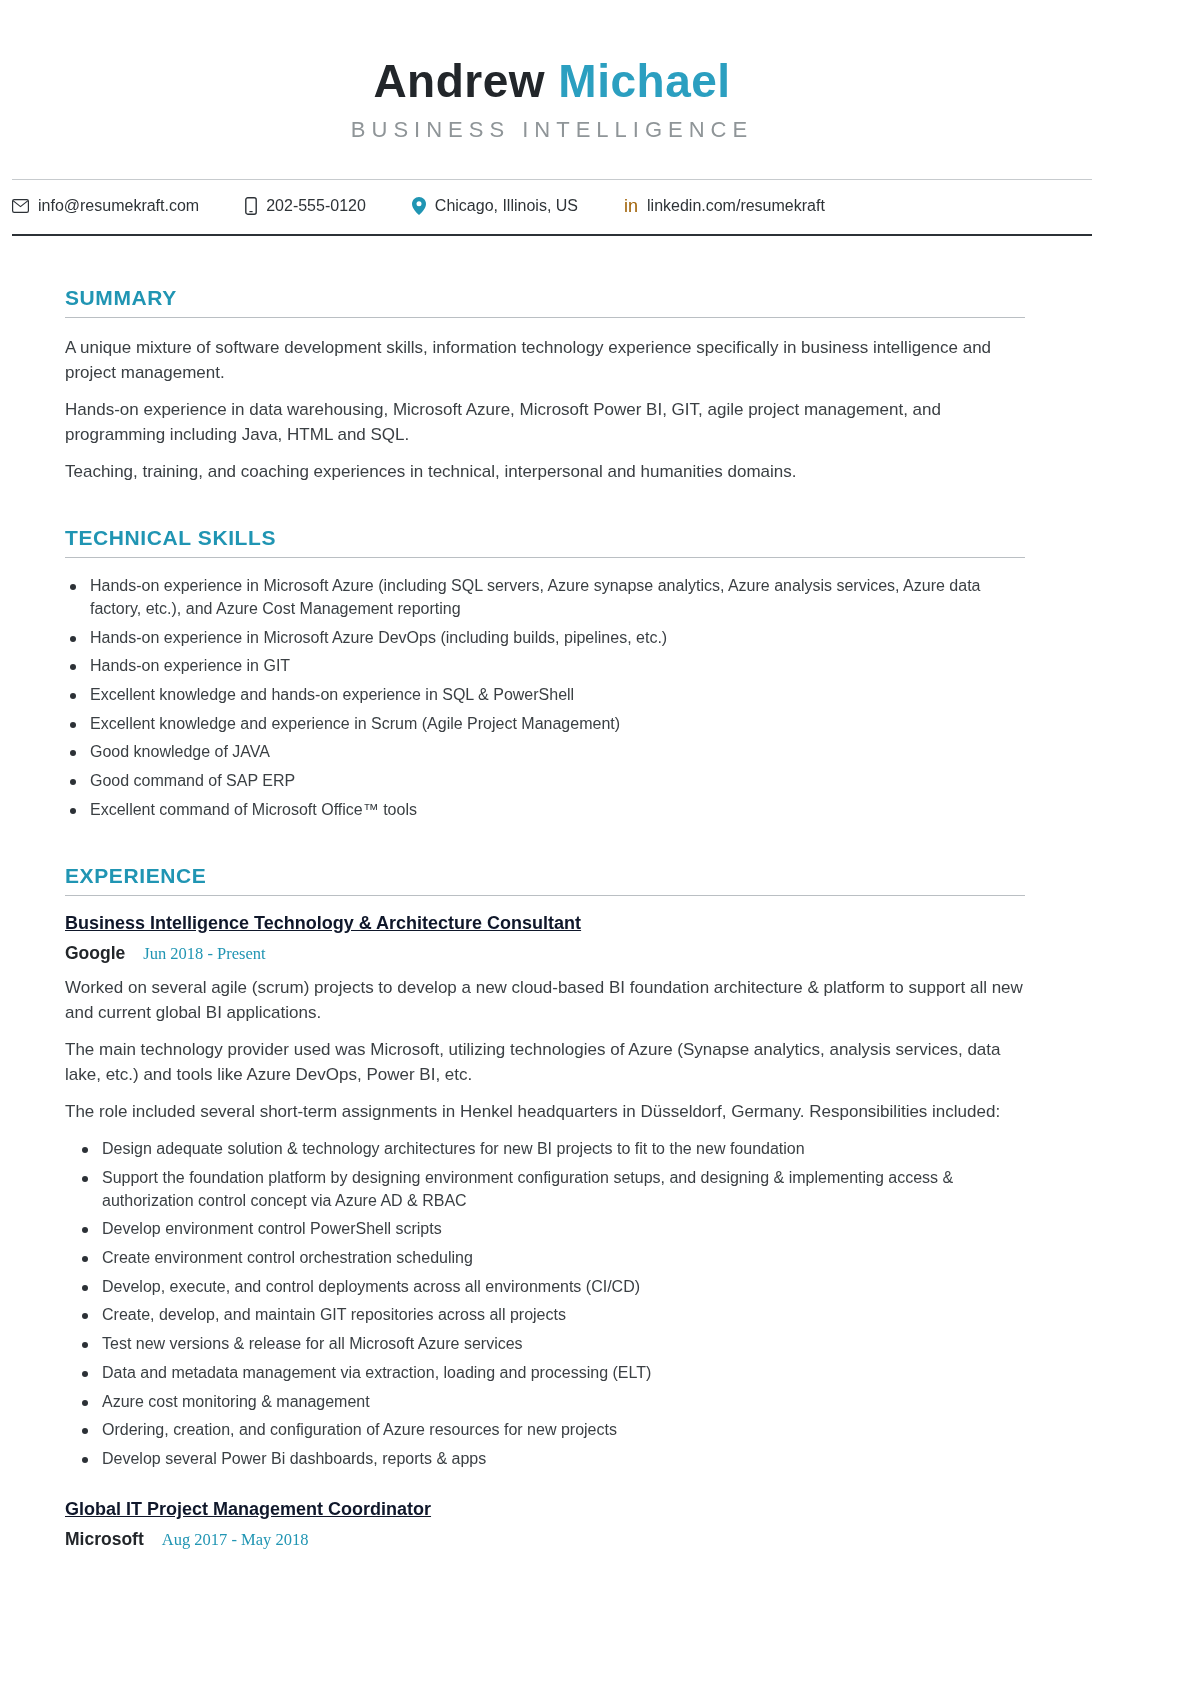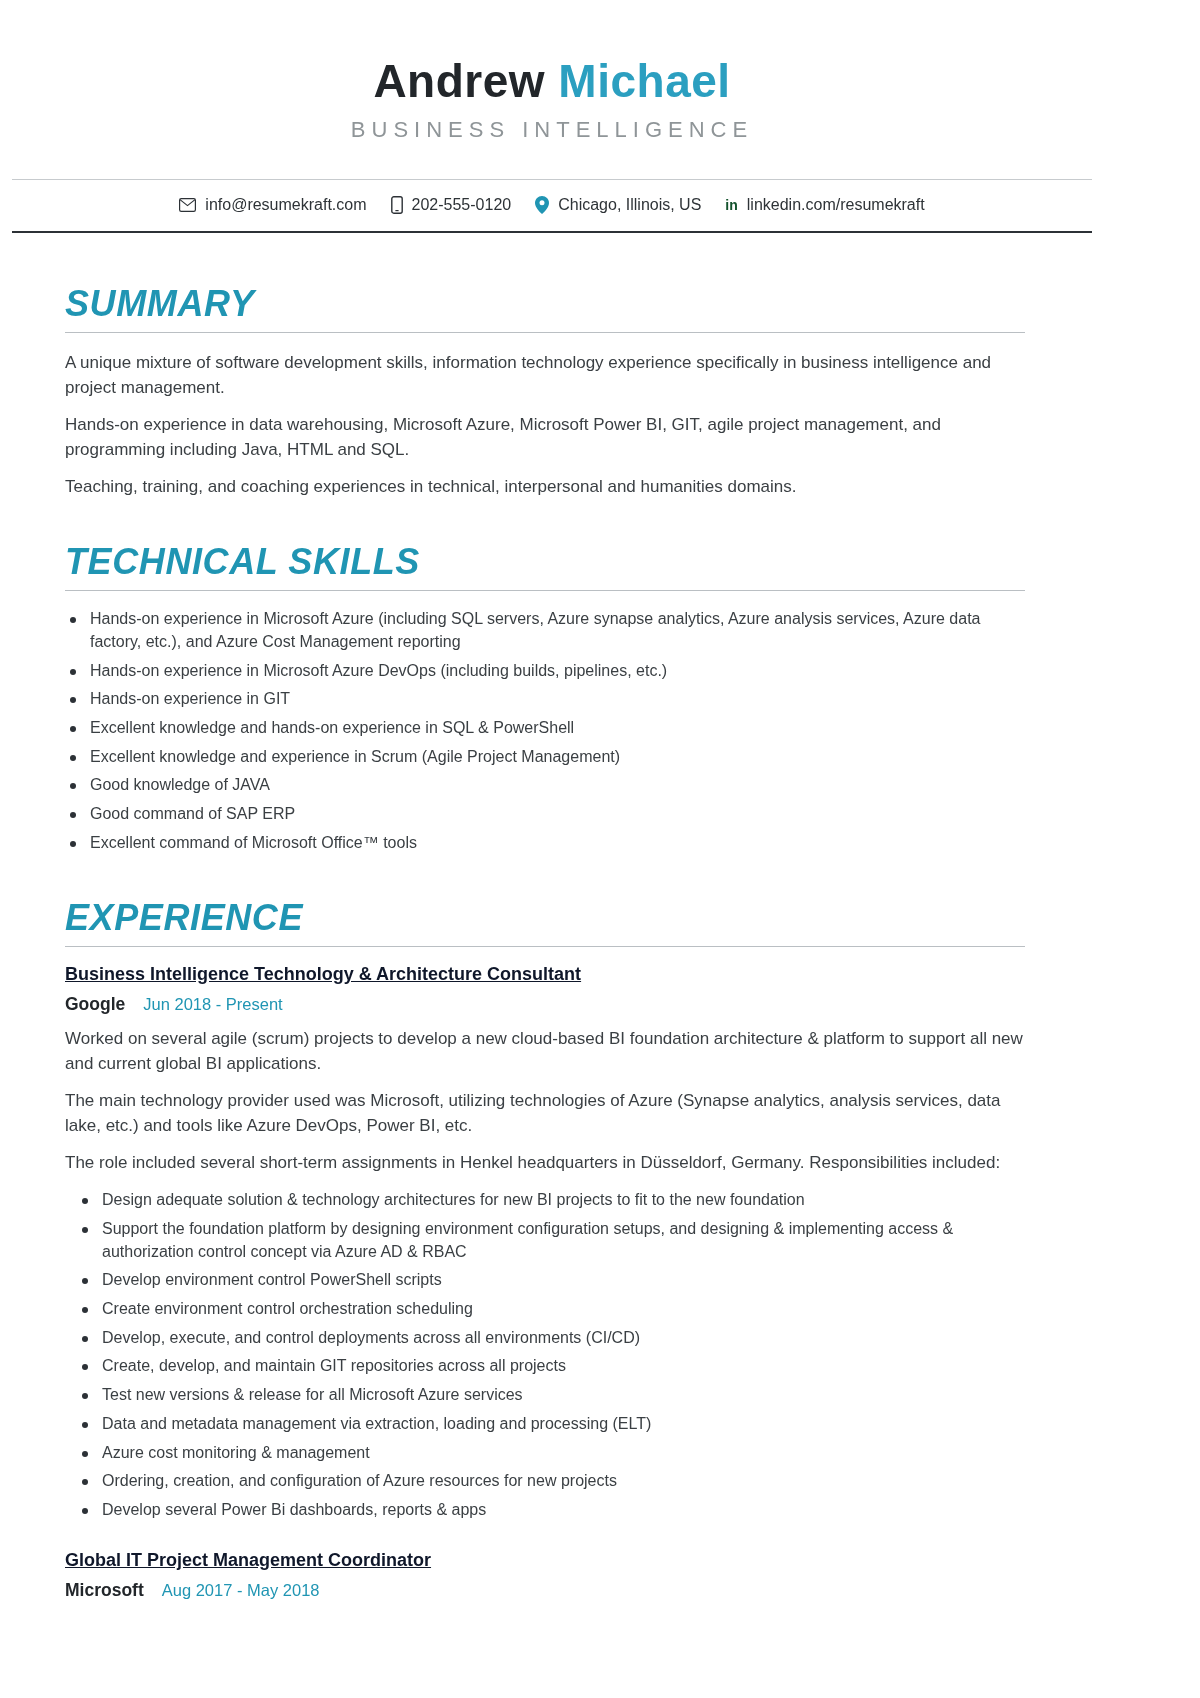--- a/index.html
+++ b/index.html
@@ -16,34 +16,34 @@
   .name-first { font-weight:700; color:#22262a; }
   .name-last  { font-weight:600; color:#2b9fc0; }
   .subtitle {
     text-align:center; margin-top:10px;
     font-size:22px; letter-spacing:6px; font-weight:500; color:#8f9598;
   }
   .divider-thin  { border-top:1px solid #c7cbce; margin-top:36px; }
   .divider-thick { border-top:2px solid #2c3136; }
 
   .contact-bar {
-    display:flex; justify-content:center; align-items:center;
-    gap:24px; padding:16px 0 17px 0;
+    display:flex; align-items:center;
+    gap:46px; padding:16px 0 17px 0;
   }
   .contact-item { display:flex; align-items:center; gap:9px; font-size:16px; color:#2e3337; }
   .contact-item .icon { display:inline-flex; align-items:center; }
-  .linkedin-glyph { font-weight:700; font-size:14px; color:#14532d; letter-spacing:0; font-family:"Liberation Sans", sans-serif; }
+  .linkedin-glyph { font-weight:400; font-size:18px; color:#a16207; letter-spacing:0; font-family:"Liberation Sans", sans-serif; }
 
   
   .content { margin-left:53px; width:960px; padding-top:50px; }
 
   .section { margin-top:0; }
   .section + .section { margin-top:42px; }
   .section-title {
-    color:#2095b3; font-size:36px; font-weight:700; letter-spacing:0.6px;font-style:italic;
+    color:#2095b3; font-size:21px; font-weight:700; letter-spacing:0.6px;
   }
   .section-rule { border-top:1px solid #babfc3; margin-top:7px; margin-bottom:17px; }
 
   .para { font-size:17px; line-height:1.5; color:#3a3f43; margin-bottom:11px; }
   .para:last-child { margin-bottom:0; }
 
   ul.dot-list { list-style:none; }
   ul.dot-list li {
     position:relative; padding-left:25px;
     font-size:16px; line-height:1.42; color:#3a3f43; margin-bottom:6px;
@@ -52,21 +52,21 @@
     content:""; position:absolute; left:5px; top:9px;
     width:6px; height:6px; border-radius:50%; background:#2c3136;
   }
 
   
   .job { margin-top:6px; }
   .job + .job { margin-top:28px; }
   .job-title { font-size:18px; font-weight:700; color:#0f172a; margin-bottom:9px;text-decoration:underline; }
   .job-meta { display:flex; align-items:baseline; gap:18px; margin-bottom:11px; }
   .job-company { font-size:17.5px; font-weight:700; color:#22262a; }
-  .job-dates { font-size:16.5px; color:#2095b3; }
+  .job-dates { font-size:16.5px; color:#2095b3;font-family:Liberation Serif, serif; }
   .job-bullets { margin-left:12px; margin-top:14px; }
   .job-bullets li { margin-bottom:4px; }
 </style>
 </head>
 <body>
 
 <div class="page">
 
   <div>
     <div class="name-line">

